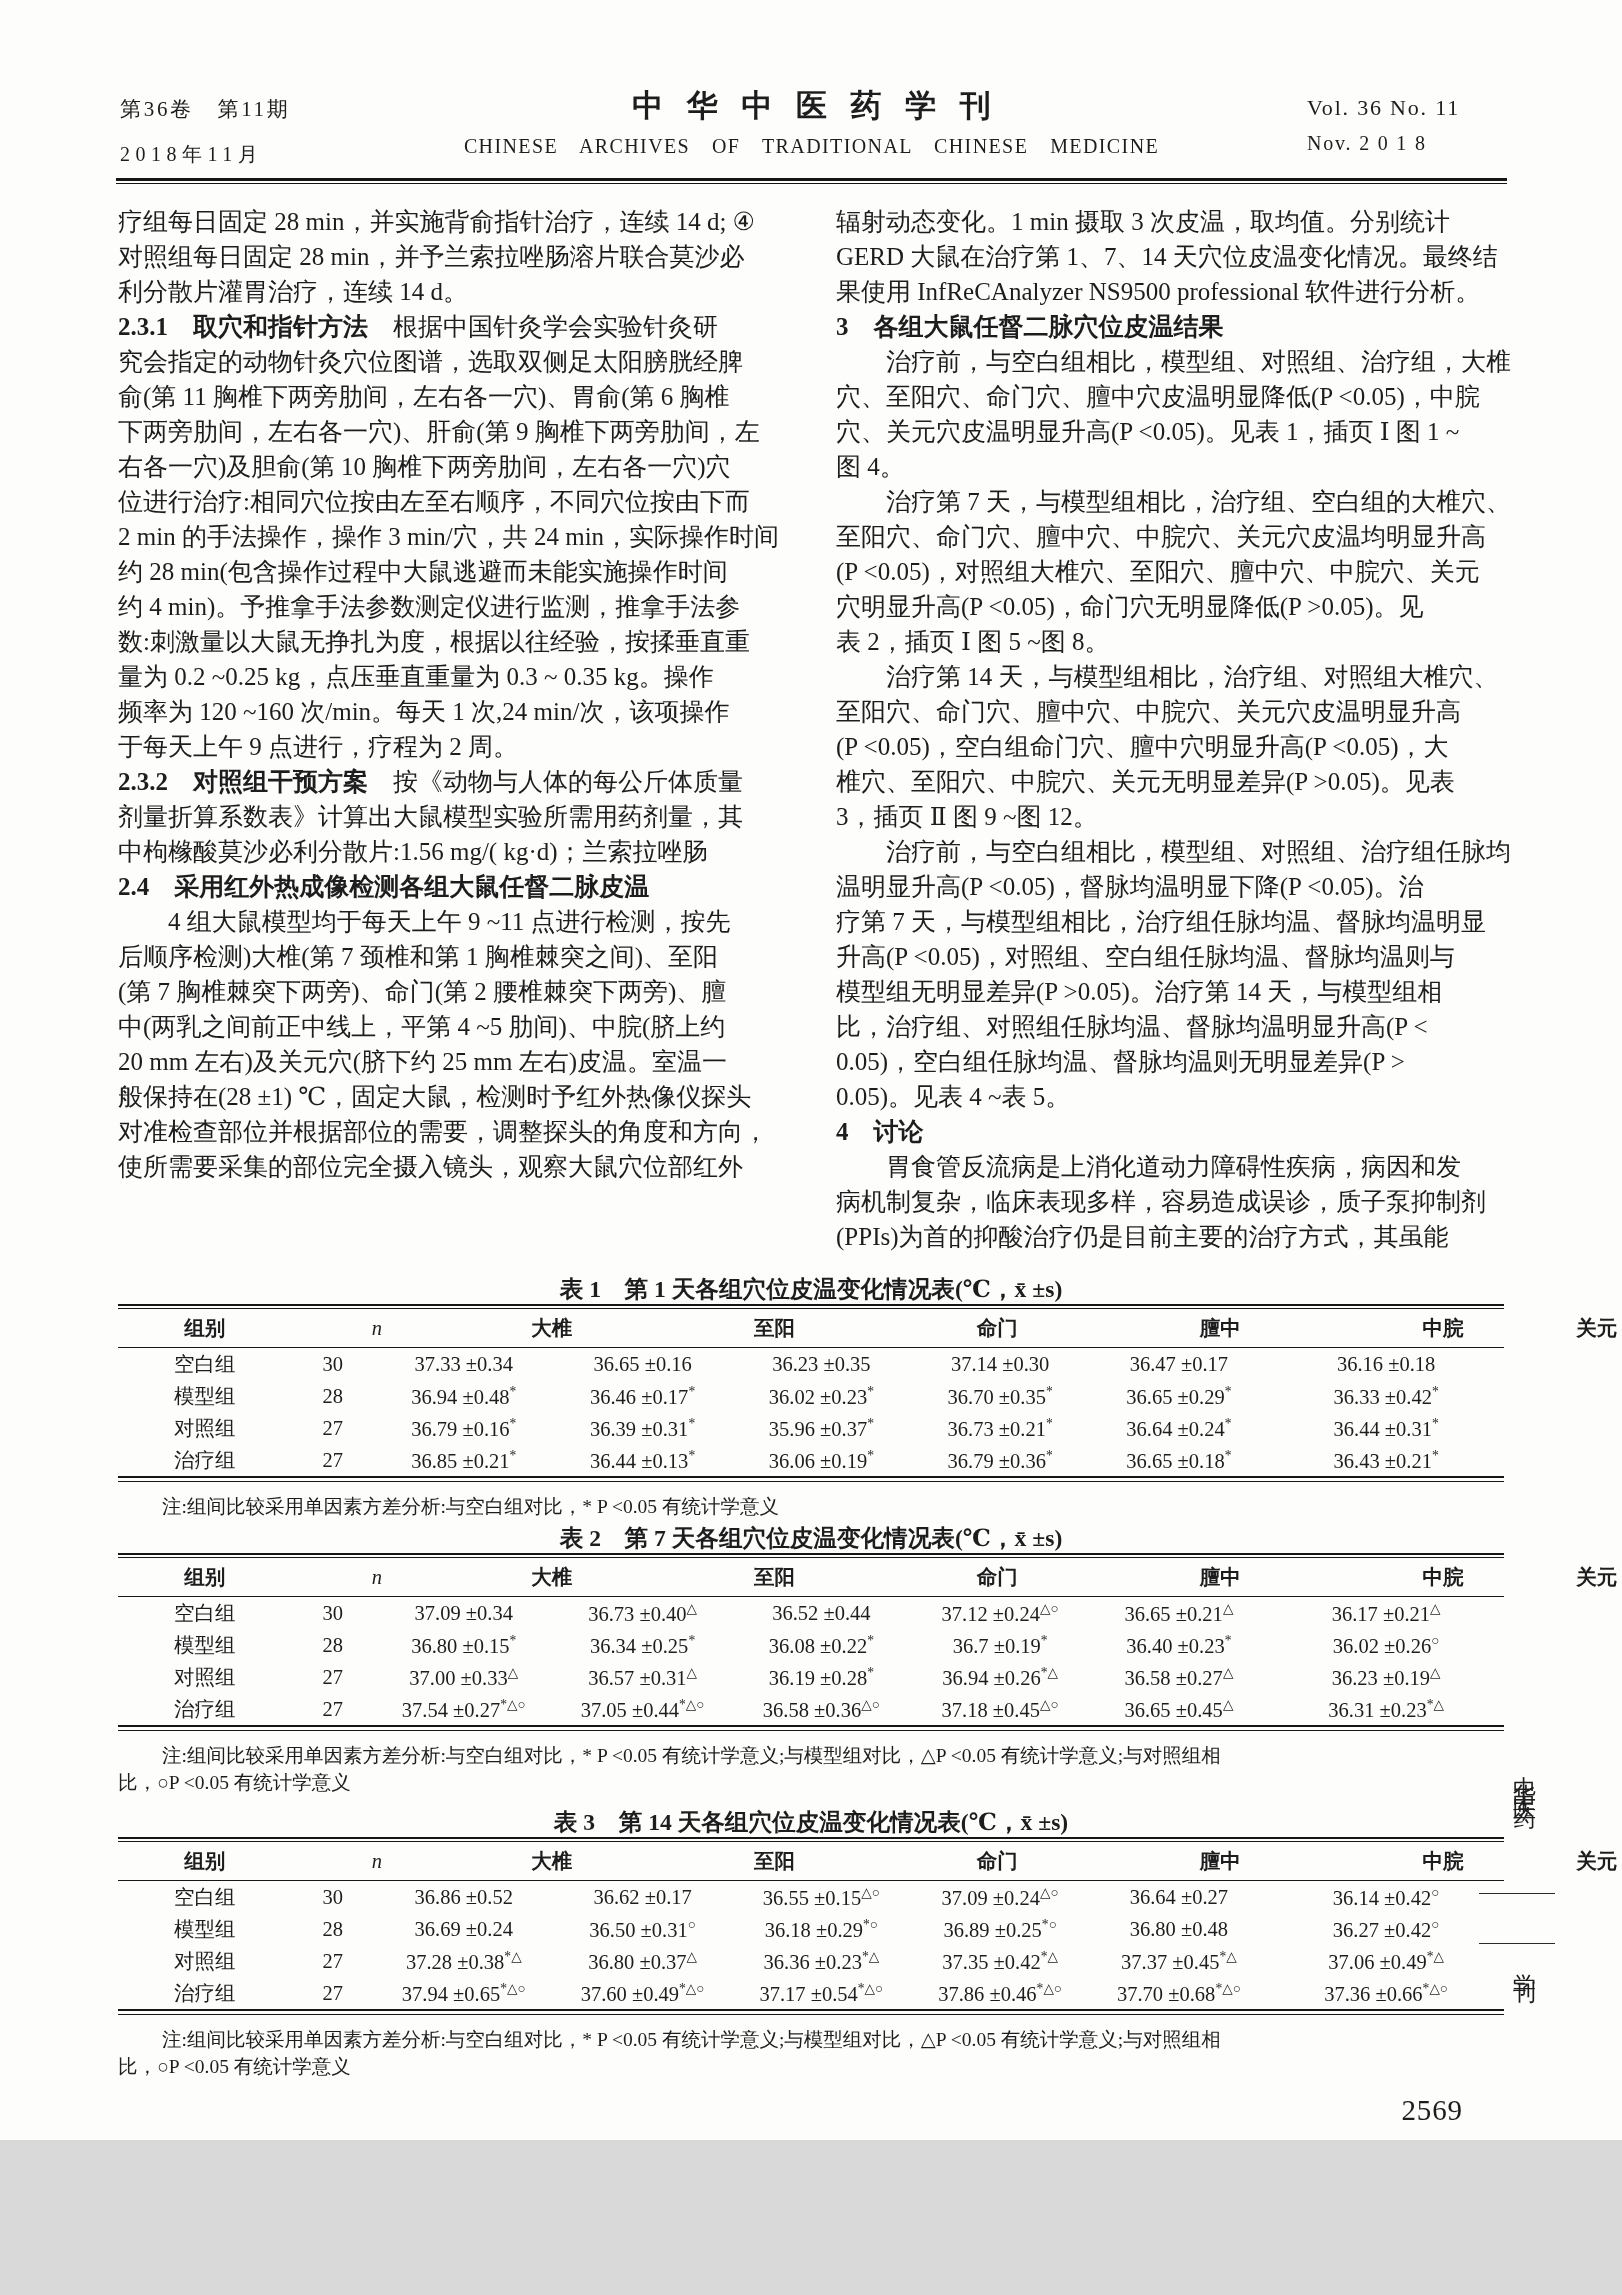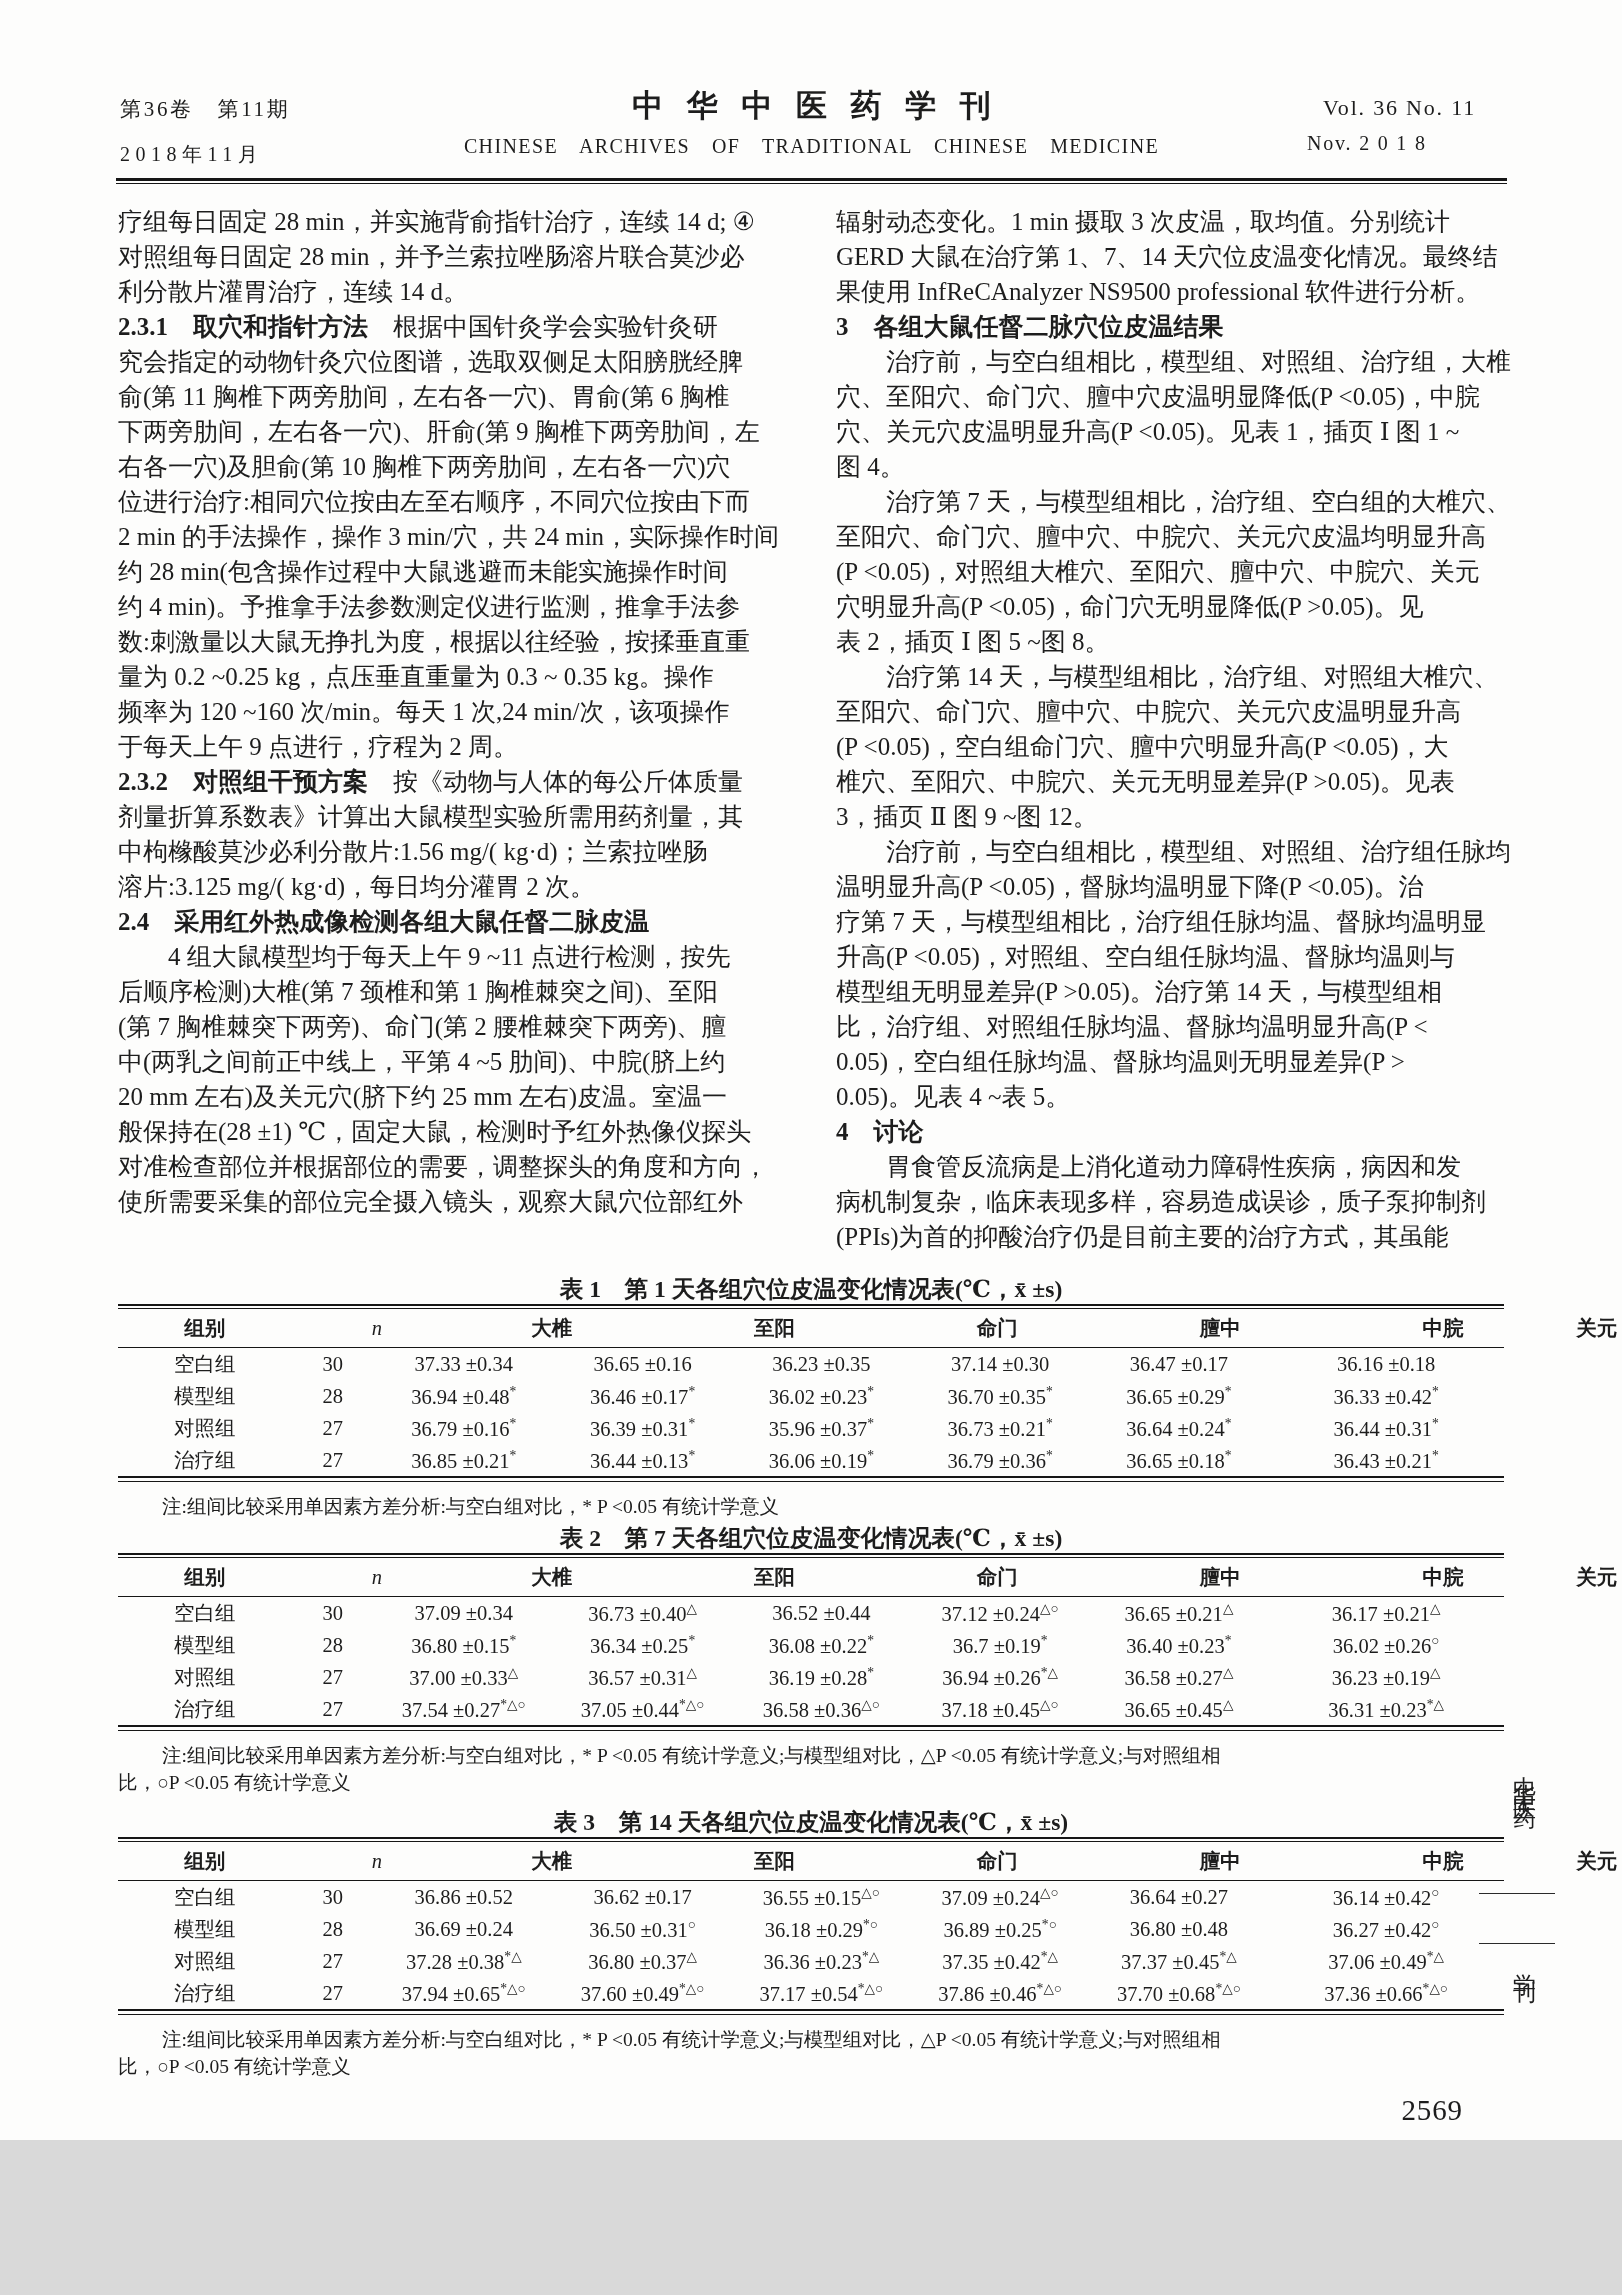--- a/index.html
+++ b/index.html
@@ -9,21 +9,21 @@
     font-family:"Liberation Serif","DejaVu Serif",serif;
   }
   
   .hdr-left  { position:absolute; left:120px; top:95px; }
   .hl1 { font-size:21px; letter-spacing:2.7px; white-space:nowrap; }
   .hl2 { font-size:20px; letter-spacing:5.5px; margin-top:18px; white-space:nowrap; }
   .hdr-center{ position:absolute; left:0; right:0; top:85px; text-align:center; }
   .jtitle    { font-size:31px; font-weight:bold; letter-spacing:23.6px; text-indent:23.6px; white-space:nowrap; }
   .jtitle-en { font-size:20px; letter-spacing:1.4px; word-spacing:15.5px; margin-top:8.2px; white-space:nowrap; }
   .hdr-right { position:absolute; left:1307px; top:95px; }
-  .hr1 { font-size:22px; letter-spacing:1.8px; white-space:nowrap;margin-left:16px; }
+  .hr1 { font-size:22px; letter-spacing:1.8px; white-space:nowrap; }
   .hr2 { font-size:20px; letter-spacing:1.8px; margin-top:11px; white-space:nowrap; }
   .hdr-rule  { position:absolute; left:116px; width:1391px; top:178px;
                height:1.8px; border-top:3.2px solid #161616; border-bottom:1.4px solid #161616; }
   
   .col { position:absolute; top:204px; width:669px; font-size:25px; line-height:35px; }
   .col-left  { left:118px; }
   .col-right { left:836px; }
   .text-line { height:35px; white-space:nowrap; overflow:visible; }
   .sec-head  { font-weight:bold; }
   
@@ -87,21 +87,20 @@
       <div class="text-line">2 min 的手法操作，操作 3 min/穴，共 24 min，实际操作时间</div>
       <div class="text-line">约 28 min(包含操作过程中大鼠逃避而未能实施操作时间</div>
       <div class="text-line">约 4 min)。予推拿手法参数测定仪进行监测，推拿手法参</div>
       <div class="text-line">数:刺激量以大鼠无挣扎为度，根据以往经验，按揉垂直重</div>
       <div class="text-line">量为 0.2 ~0.25 kg，点压垂直重量为 0.3 ~ 0.35 kg。操作</div>
       <div class="text-line">频率为 120 ~160 次/min。每天 1 次,24 min/次，该项操作</div>
       <div class="text-line">于每天上午 9 点进行，疗程为 2 周。</div>
       <div class="text-line"><span class="sec-head">2.3.2　对照组干预方案</span>　按《动物与人体的每公斤体质量</div>
       <div class="text-line">剂量折算系数表》计算出大鼠模型实验所需用药剂量，其</div>
       <div class="text-line">中枸橼酸莫沙必利分散片:1.56 mg/( kg·d)；兰索拉唑肠</div>
-      <div class="text-line">溶片:3.125 mg/( kg·d)，每日均分灌胃 2 次。</div>
       <div class="text-line"><span class="sec-head">2.4　采用红外热成像检测各组大鼠任督二脉皮温</span></div>
       <div class="text-line">　　4 组大鼠模型均于每天上午 9 ~11 点进行检测，按先</div>
       <div class="text-line">后顺序检测)大椎(第 7 颈椎和第 1 胸椎棘突之间)、至阳</div>
       <div class="text-line">(第 7 胸椎棘突下两旁)、命门(第 2 腰椎棘突下两旁)、膻</div>
       <div class="text-line">中(两乳之间前正中线上，平第 4 ~5 肋间)、中脘(脐上约</div>
       <div class="text-line">20 mm 左右)及关元穴(脐下约 25 mm 左右)皮温。室温一</div>
       <div class="text-line">般保持在(28 ±1) ℃，固定大鼠，检测时予红外热像仪探头</div>
       <div class="text-line">对准检查部位并根据部位的需要，调整探头的角度和方向，</div>
       <div class="text-line">使所需要采集的部位完全摄入镜头，观察大鼠穴位部红外</div>
     </div>

